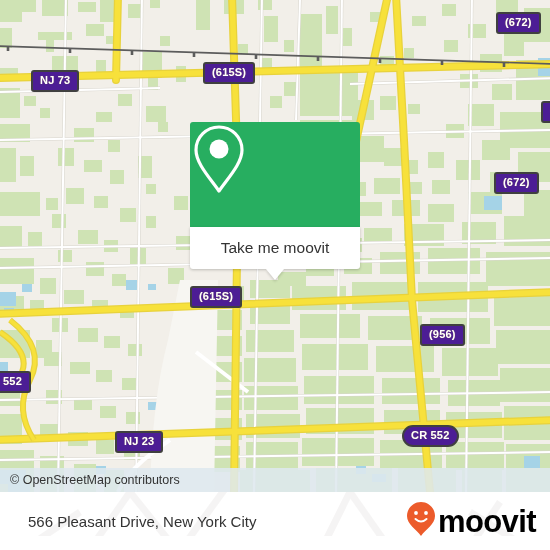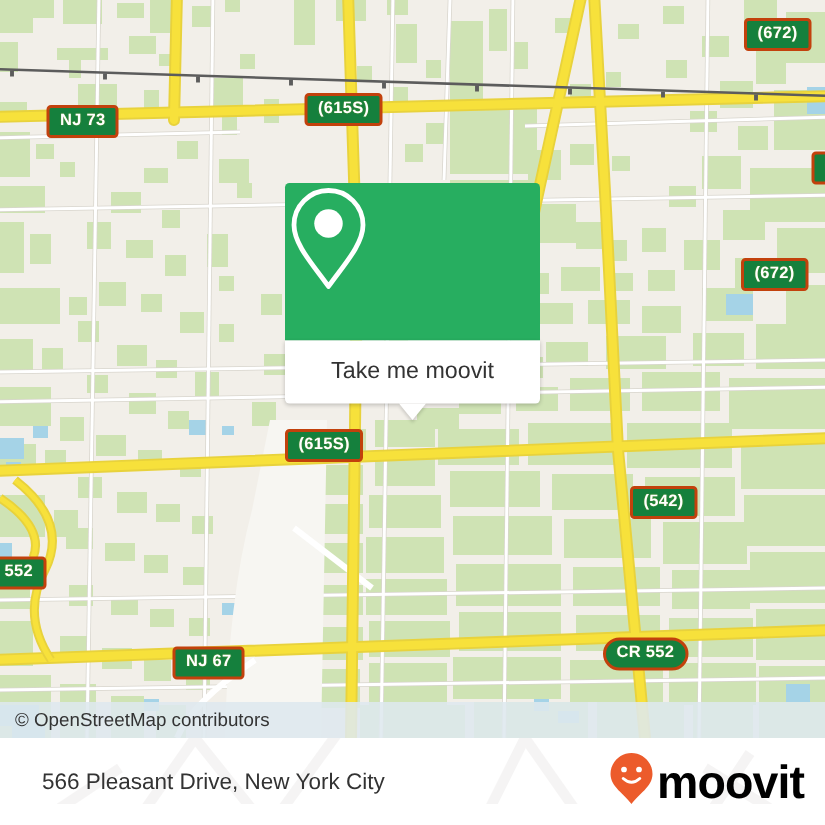--- a/index.html
+++ b/index.html
@@ -6,22 +6,22 @@
   body{width:550px;height:550px;overflow:hidden;font-family:"Liberation Sans",sans-serif;}
   #app{position:relative;width:550px;height:550px;overflow:hidden;background:#fff;}
 
   
   #map{position:absolute;left:0;top:0;width:550px;height:492px;overflow:hidden;background:#f2efe9;}
   #map svg{position:absolute;left:0;top:0;display:block;}
 
   
   .shield{
     position:absolute;
-    background:#15803d;
-    border:2px solid #c2410c;
+    background:#4c1d95;
+    border:2px solid #404040;
     border-radius:3px;
     color:#ffffff;
     font-size:11px;
     font-weight:bold;
     font-family:"Liberation Sans",sans-serif;
     line-height:1;
     padding:3px 7px 4px 7px;
     white-space:nowrap;
     box-sizing:border-box;
     letter-spacing:.2px;
@@ -399,24 +399,24 @@
         </g>
       </g>
     </svg>
 
     <div class="shield" style="left:496px;top:12px;">(672)</div>
     <div class="shield" style="left:203px;top:62px;">(615S)</div>
     <div class="shield" style="left:31px;top:70px;">NJ 73</div>
     <div class="shield" style="left:541px;top:101px;">C</div>
     <div class="shield" style="left:494px;top:172px;">(672)</div>
     <div class="shield" style="left:190px;top:286px;">(615S)</div>
-    <div class="shield" style="left:420px;top:324px;">(542)</div>
+    <div class="shield" style="left:420px;top:324px;">(956)</div>
     <div class="shield" style="left:-6px;top:371px;">552</div>
     <div class="shield" style="left:402px;top:425px;border-radius:11px;">CR 552</div>
-    <div class="shield" style="left:115px;top:431px;">NJ 67</div>
+    <div class="shield" style="left:115px;top:431px;">NJ 23</div>
 
     <div id="callout">
       <div id="callout-top">
         <span>
           <svg width="58" height="74" viewBox="0 0 58 74" aria-hidden="true">
             <path d="M29 5 C16.3 5 6 15.3 6 28 C6 41.5 20 56 29 69 C38 56 52 41.5 52 28 C52 15.3 41.7 5 29 5 Z" fill="none" stroke="#ffffff" stroke-width="3.2" stroke-linejoin="round"></path>
             <circle cx="29" cy="27" r="9.5" fill="#ffffff"></circle>
           </svg>
         </span>
       </div>

